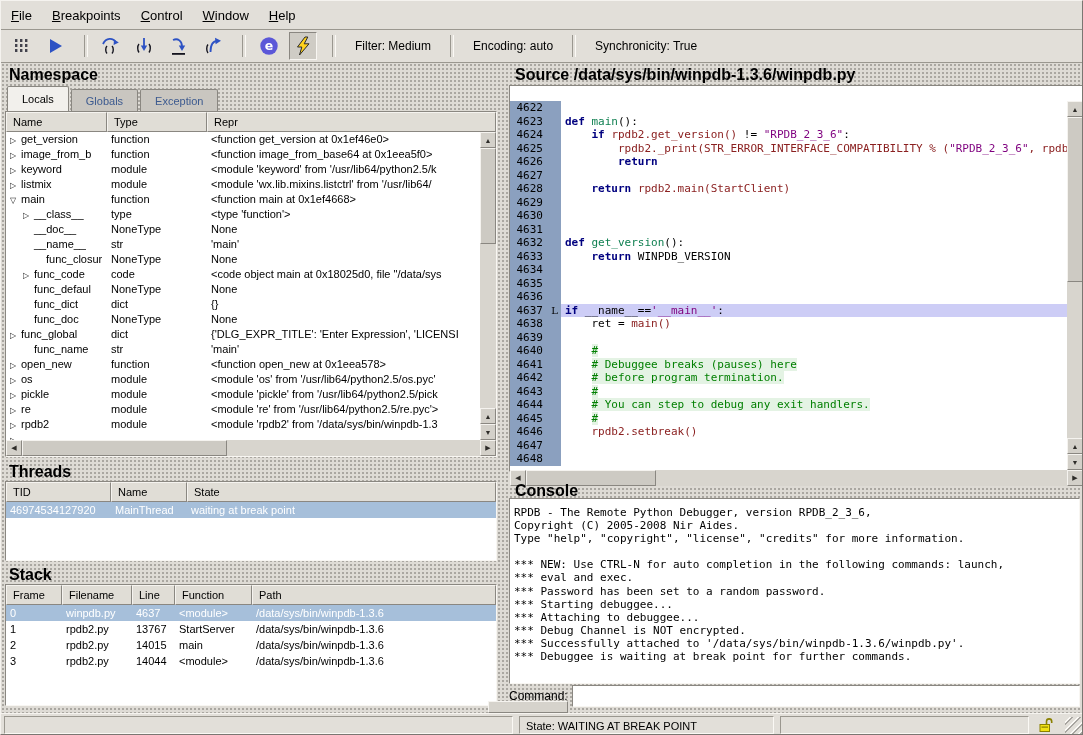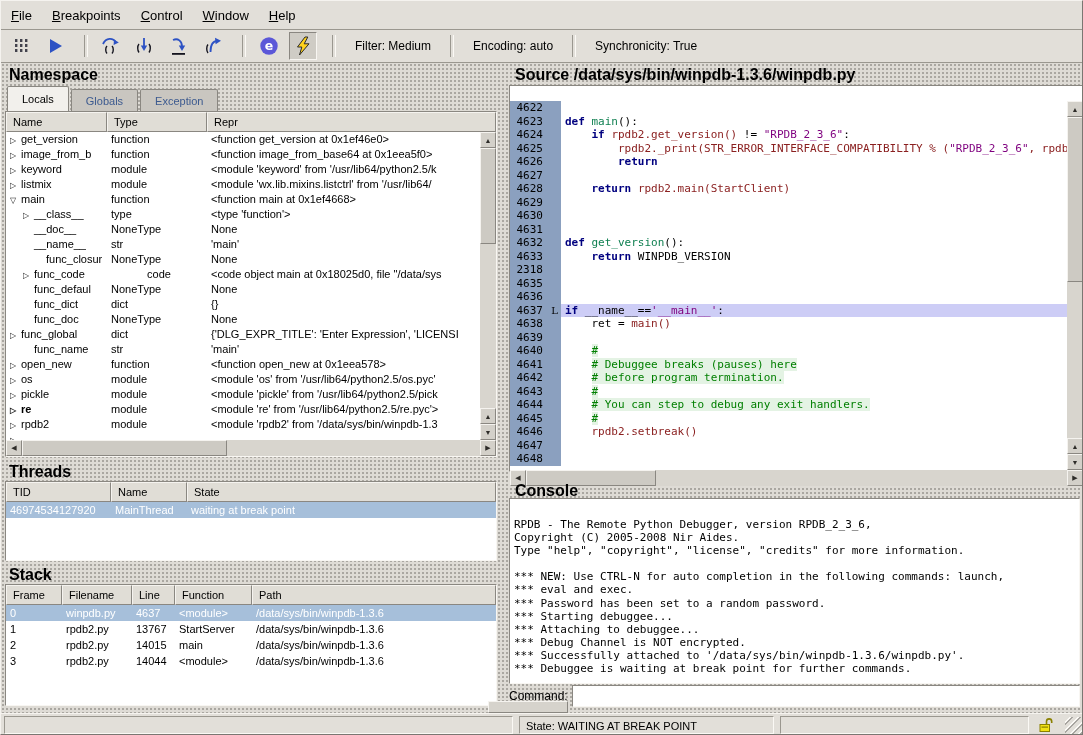--- a/index.html
+++ b/index.html
@@ -76,21 +76,21 @@
   .code{flex:1;padding-left:4px;background:#fff;overflow:hidden;}
   .code.hl{background:#cdcdf6;}
   .tk-k{color:#00007f;font-weight:bold;}
   .tk-d{color:#0e7f50;}
   .tk-s{color:#7f007f;}
   .tk-c{color:#007f00;background:#e4f3e4;}
   .tk-m{color:#8b2020;}
   .tk-p{color:#000;}
 
   
-  #console-box{position:absolute;left:508px;top:435px;width:571px;height:186px;padding:19px 4px;overflow:hidden;}
+  #console-box{position:absolute;left:508px;top:435px;width:571px;height:186px;padding:7px 4px;overflow:hidden;}
   .console-line{font-family:"DejaVu Sans Mono",monospace;font-size:11px;height:13.1px;line-height:13.1px;white-space:pre;overflow:hidden;}
   #command-row{position:absolute;left:508px;top:622px;width:571px;height:22px;display:flex;align-items:center;}
   #command-label{font-size:12px;margin-right:4px;white-space:nowrap;}
   #command-input{flex:1;height:22px;box-sizing:border-box;border:1px solid;border-color:#8a8781 #f8f6f2 #f8f6f2 #8a8781;background:#fff;font-size:12px;padding:0 4px;outline:none;font-family:"Liberation Sans",sans-serif;}
 
   #sash{position:absolute;left:487px;top:638px;width:80px;height:12px;background:#d6d3cc;
         border:1px solid;border-color:#f5f3ef #8a8781 #8a8781 #f5f3ef;box-sizing:border-box;}
 
   
   #statusbar{position:absolute;left:0;top:712px;width:1083px;height:23px;background:#e2dfd9;border-top:1px solid #f5f3ef;box-sizing:border-box;}
@@ -236,21 +236,21 @@
               <span class="cell" style="width: 100px;">str</span>
               <span class="cell cell-flex">'main'</span>
             </div>
             <div class="trow">
               <span class="cell" style="width: 101px; padding-left: 29px;"><span class="expander"></span><span>func_closur</span></span>
               <span class="cell" style="width: 100px;">NoneType</span>
               <span class="cell cell-flex">None</span>
             </div>
             <div class="trow">
               <span class="cell" style="width: 101px; padding-left: 17px;"><span class="expander">▷</span><span>func_code</span></span>
-              <span class="cell" style="width: 100px; text-align: center;">code</span>
+              <span class="cell" style="width: 100px;">code</span>
               <span class="cell cell-flex">&lt;code object main at 0x18025d0, file "/data/sys</span>
             </div>
             <div class="trow">
               <span class="cell" style="width: 101px; padding-left: 17px;"><span class="expander"></span><span>func_defaul</span></span>
               <span class="cell" style="width: 100px;">NoneType</span>
               <span class="cell cell-flex">None</span>
             </div>
             <div class="trow">
               <span class="cell" style="width: 101px; padding-left: 17px;"><span class="expander"></span><span>func_dict</span></span>
               <span class="cell" style="width: 100px;">dict</span>
@@ -280,21 +280,21 @@
               <span class="cell" style="width: 101px; padding-left: 4px;"><span class="expander">▷</span><span>os</span></span>
               <span class="cell" style="width: 100px;">module</span>
               <span class="cell cell-flex">&lt;module 'os' from '/usr/lib64/python2.5/os.pyc'</span>
             </div>
             <div class="trow">
               <span class="cell" style="width: 101px; padding-left: 4px;"><span class="expander">▷</span><span>pickle</span></span>
               <span class="cell" style="width: 100px;">module</span>
               <span class="cell cell-flex">&lt;module 'pickle' from '/usr/lib64/python2.5/pick</span>
             </div>
             <div class="trow">
-              <span class="cell" style="width: 101px; padding-left: 4px; font-weight: bold;"><span class="expander">▷</span><span>re</span></span>
+              <span class="cell" style="width: 101px; padding-left: 4px;"><span class="expander">▷</span><span>re</span></span>
               <span class="cell" style="width: 100px;">module</span>
               <span class="cell cell-flex">&lt;module 're' from '/usr/lib64/python2.5/re.pyc'&gt;</span>
             </div>
             <div class="trow">
               <span class="cell" style="width: 101px; padding-left: 4px;"><span class="expander">▷</span><span>rpdb2</span></span>
               <span class="cell" style="width: 100px;">module</span>
               <span class="cell cell-flex">&lt;module 'rpdb2' from '/data/sys/bin/winpdb-1.3</span>
             </div>
             <div class="trow">
               <span class="cell" style="width: 101px; padding-left: 4px;"><span class="expander">▷</span><span></span></span>
@@ -385,21 +385,21 @@
               <div class="src-line"><span class="ln">4624</span><span class="mk"></span><span class="code"><span class="tk-p">    </span><span class="tk-k">if</span><span class="tk-p"> </span><span class="tk-m">rpdb2.get_version()</span><span class="tk-p"> != </span><span class="tk-s">"RPDB_2_3_6"</span><span class="tk-p">:</span></span></div>
               <div class="src-line"><span class="ln">4625</span><span class="mk"></span><span class="code"><span class="tk-p">        </span><span class="tk-m">rpdb2._print(STR_ERROR_INTERFACE_COMPATIBILITY % (</span><span class="tk-s">"RPDB_2_3_6"</span><span class="tk-m">, rpdb2.get_ve</span></span></div>
               <div class="src-line"><span class="ln">4626</span><span class="mk"></span><span class="code"><span class="tk-p">        </span><span class="tk-k">return</span></span></div>
               <div class="src-line"><span class="ln">4627</span><span class="mk"></span><span class="code"></span></div>
               <div class="src-line"><span class="ln">4628</span><span class="mk"></span><span class="code"><span class="tk-p">    </span><span class="tk-k">return</span><span class="tk-p"> </span><span class="tk-m">rpdb2.main(StartClient)</span></span></div>
               <div class="src-line"><span class="ln">4629</span><span class="mk"></span><span class="code"></span></div>
               <div class="src-line"><span class="ln">4630</span><span class="mk"></span><span class="code"></span></div>
               <div class="src-line"><span class="ln">4631</span><span class="mk"></span><span class="code"></span></div>
               <div class="src-line"><span class="ln">4632</span><span class="mk"></span><span class="code"><span class="tk-k">def</span><span class="tk-p"> </span><span class="tk-d">get_version</span><span class="tk-p">():</span></span></div>
               <div class="src-line"><span class="ln">4633</span><span class="mk"></span><span class="code"><span class="tk-p">    </span><span class="tk-k">return</span><span class="tk-p"> WINPDB_VERSION</span></span></div>
-              <div class="src-line"><span class="ln">2318</span><span class="mk"></span><span class="code"></span></div>
+              <div class="src-line"><span class="ln">4634</span><span class="mk"></span><span class="code"></span></div>
               <div class="src-line"><span class="ln">4635</span><span class="mk"></span><span class="code"></span></div>
               <div class="src-line"><span class="ln">4636</span><span class="mk"></span><span class="code"></span></div>
               <div class="src-line"><span class="ln">4637</span><span class="mk">L</span><span class="code hl"><span class="tk-k">if</span><span class="tk-p"> __name__==</span><span class="tk-s">'__main__'</span><span class="tk-p">:</span></span></div>
               <div class="src-line"><span class="ln">4638</span><span class="mk"></span><span class="code"><span class="tk-p">    ret = </span><span class="tk-m">main()</span></span></div>
               <div class="src-line"><span class="ln">4639</span><span class="mk"></span><span class="code"></span></div>
               <div class="src-line"><span class="ln">4640</span><span class="mk"></span><span class="code"><span class="tk-p">    </span><span class="tk-c">#</span></span></div>
               <div class="src-line"><span class="ln">4641</span><span class="mk"></span><span class="code"><span class="tk-p">    </span><span class="tk-c"># Debuggee breaks (pauses) here</span></span></div>
               <div class="src-line"><span class="ln">4642</span><span class="mk"></span><span class="code"><span class="tk-p">    </span><span class="tk-c"># before program termination.</span></span></div>
               <div class="src-line"><span class="ln">4643</span><span class="mk"></span><span class="code"><span class="tk-p">    </span><span class="tk-c">#</span></span></div>
               <div class="src-line"><span class="ln">4644</span><span class="mk"></span><span class="code"><span class="tk-p">    </span><span class="tk-c"># You can step to debug any exit handlers.</span></span></div>

